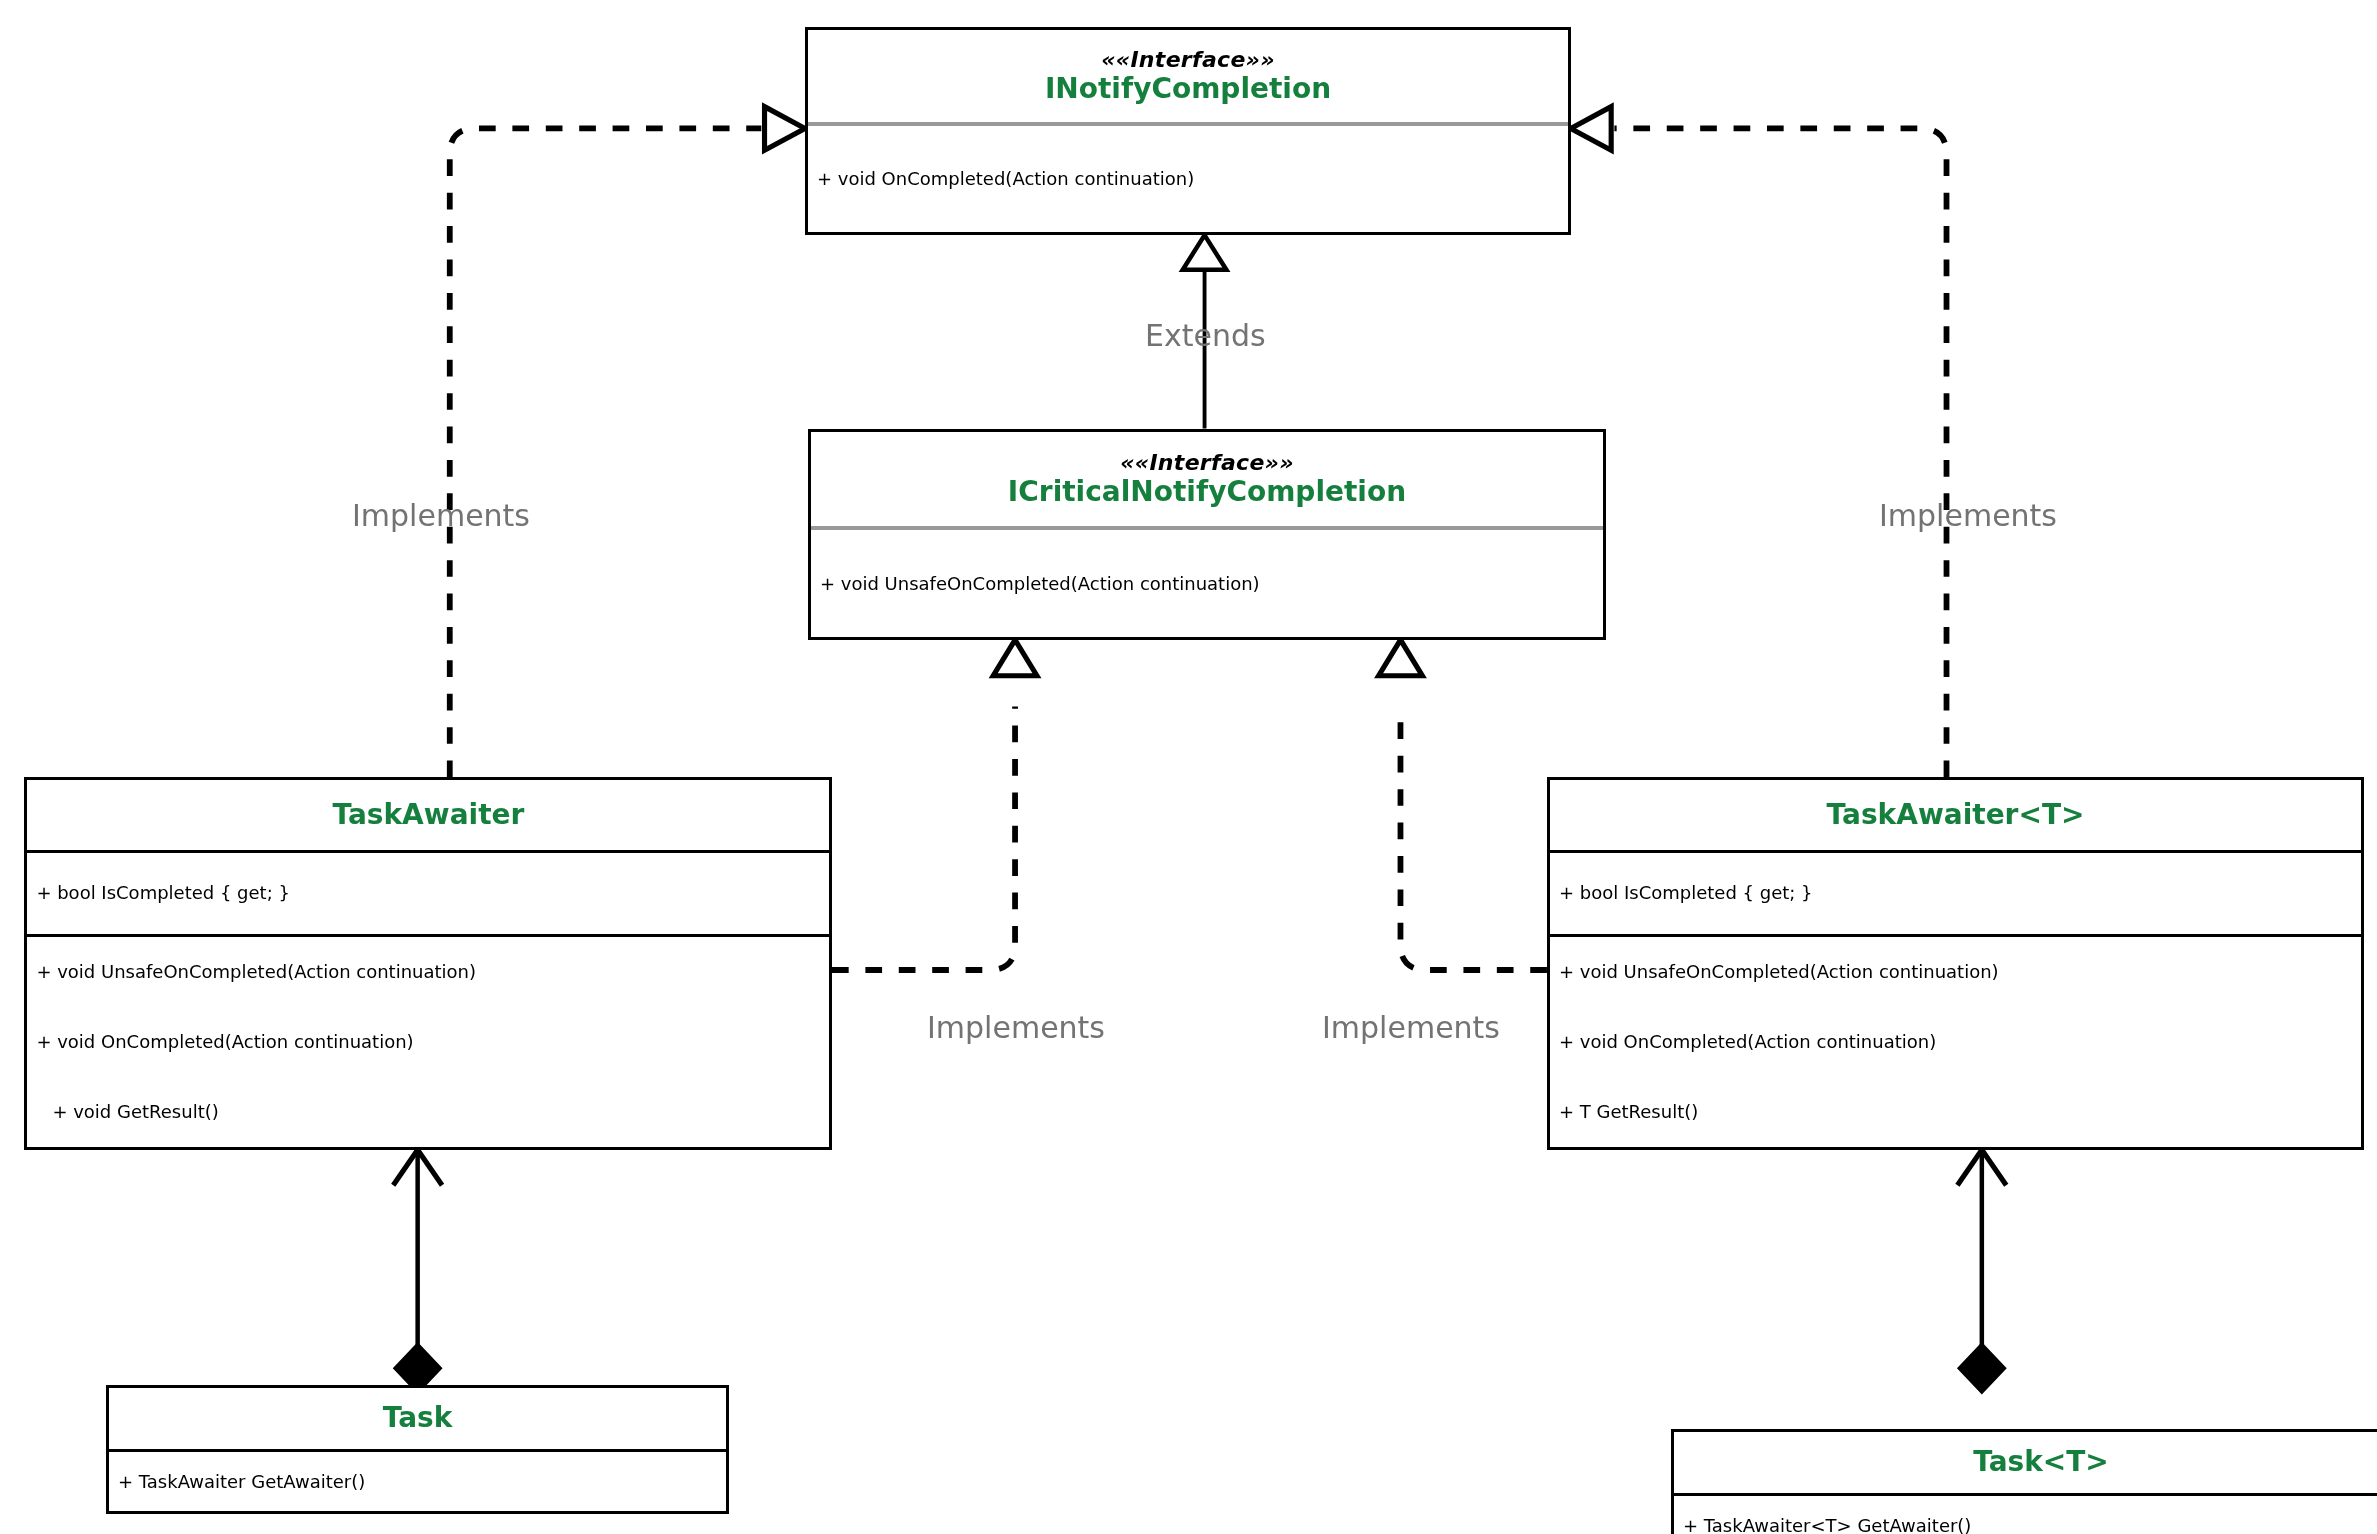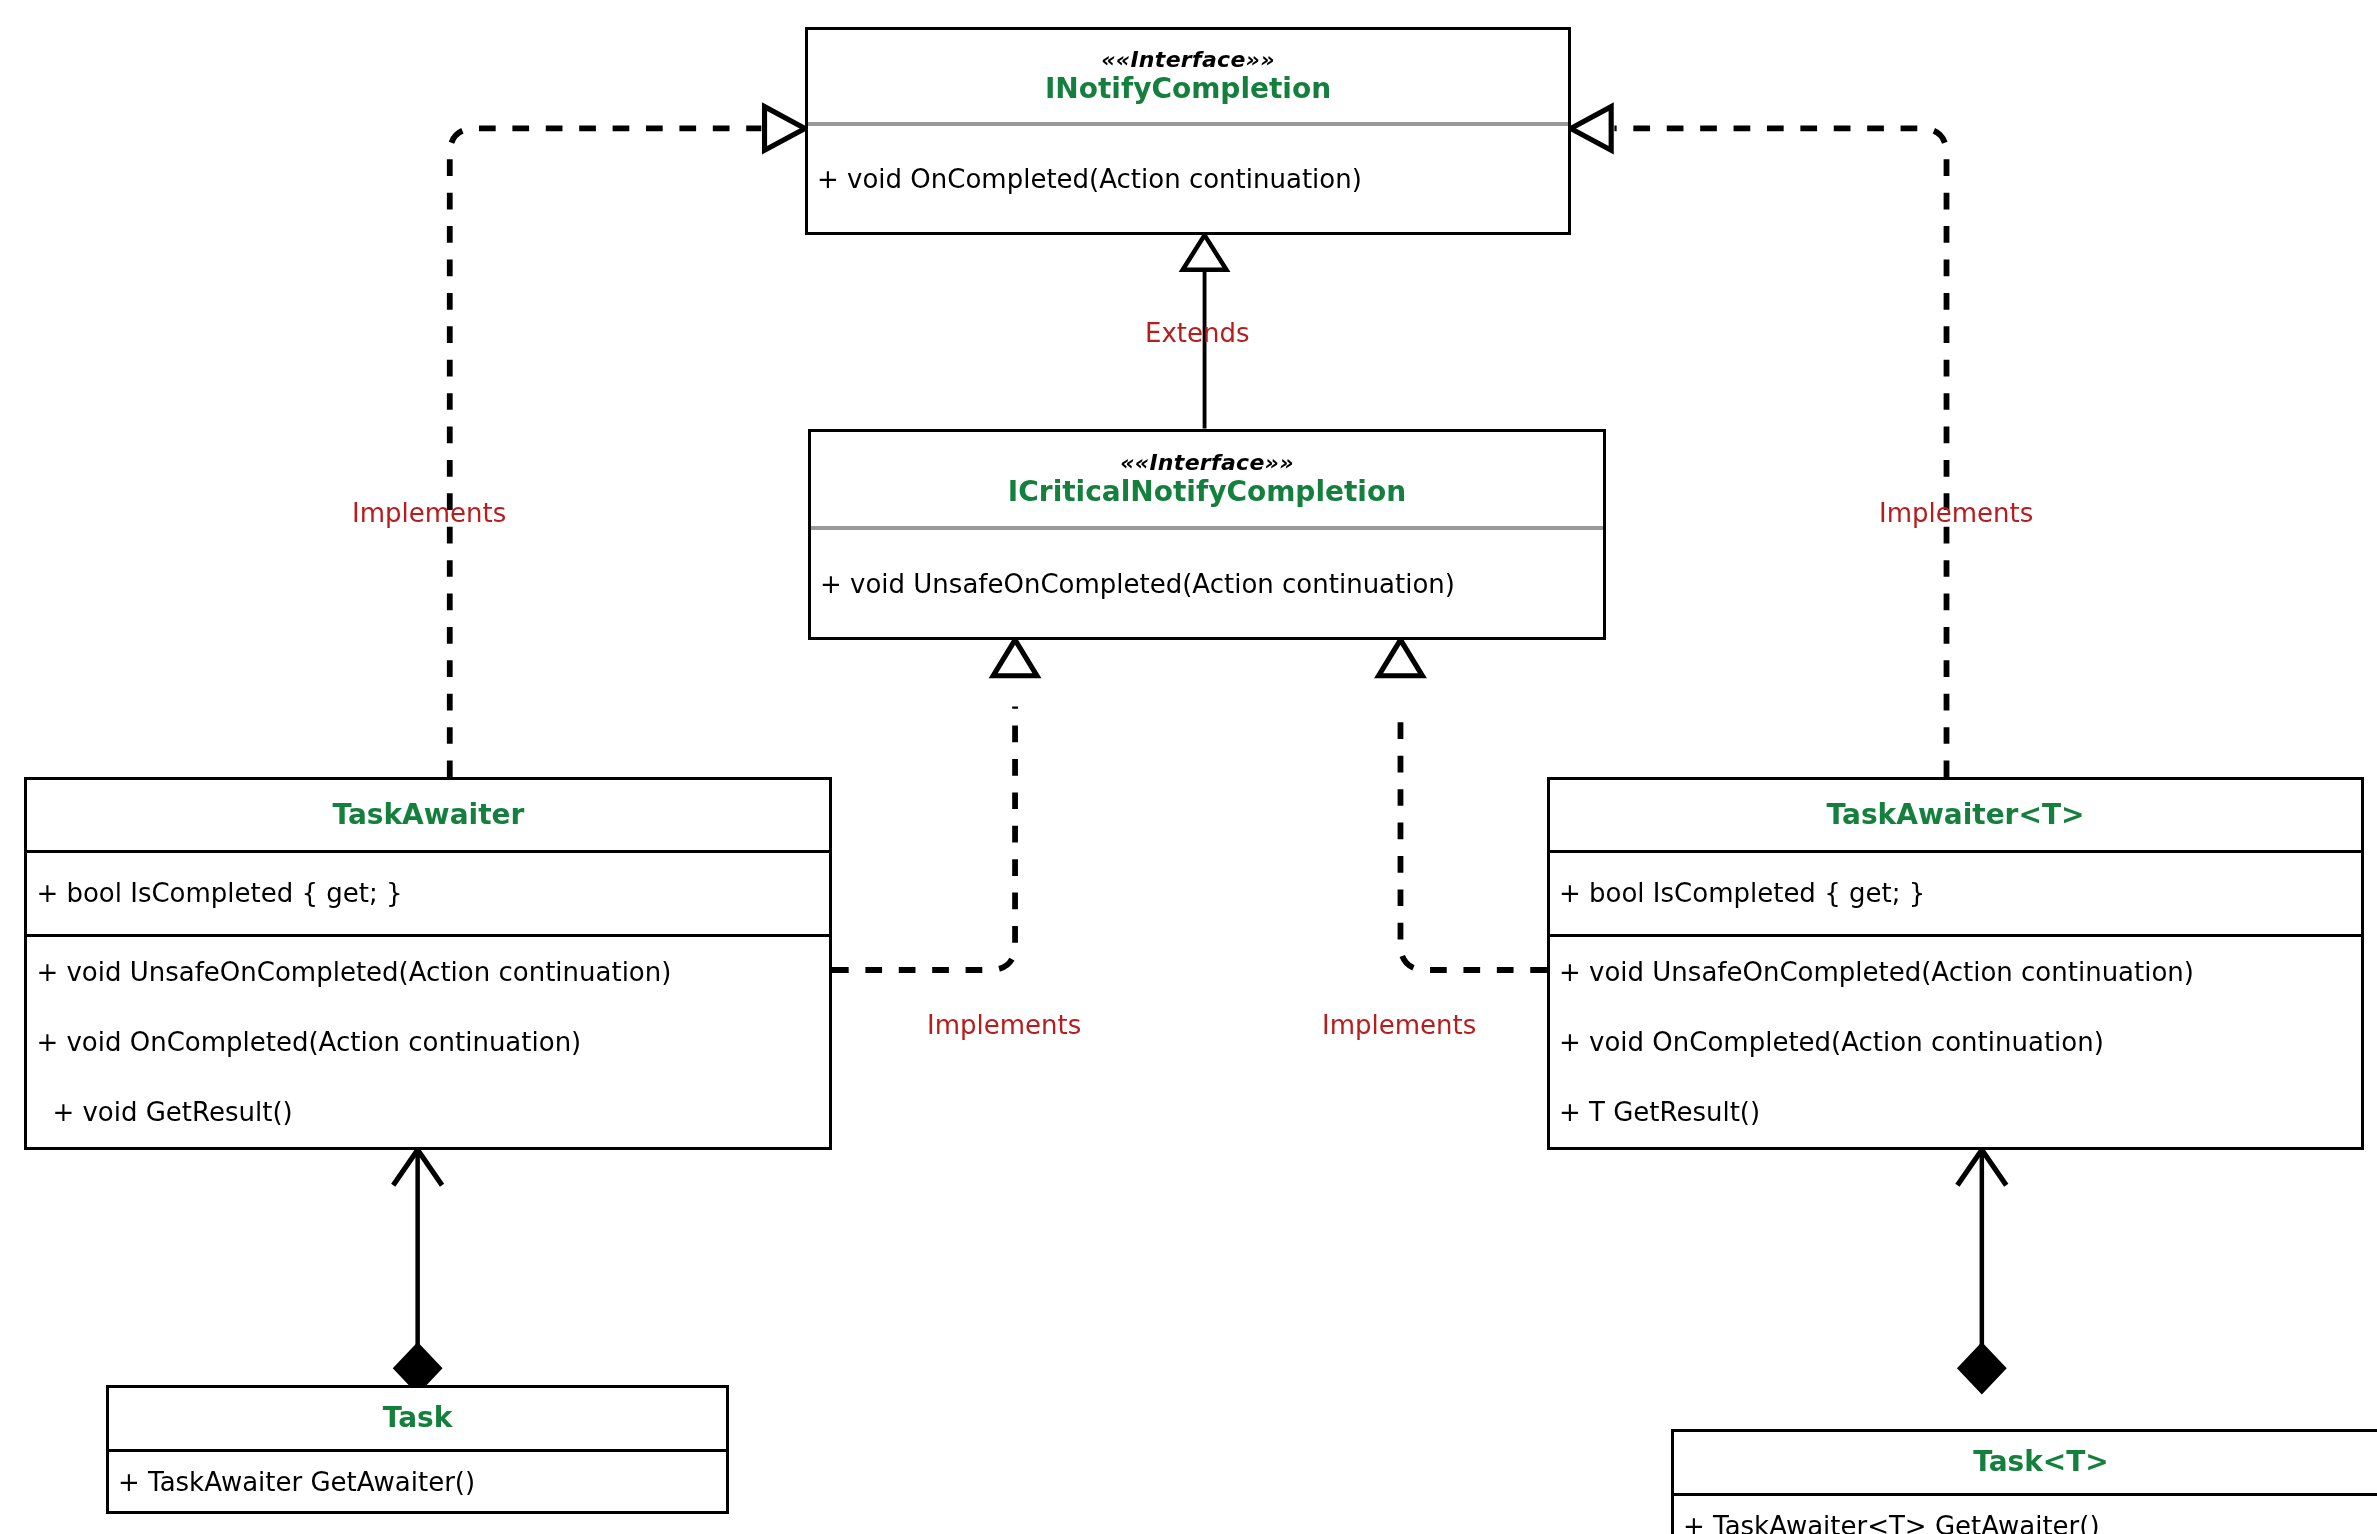--- a/index.html
+++ b/index.html
@@ -54,35 +54,35 @@
     line-height: 1.15;
     color: #000;
   }
   .cls-name {
     font-weight: bold;
     font-size: 28px;
     line-height: 1.15;
     color: #15803d;
   }
   .member {
-    font-size: 26px;
+    font-size: 18px;
     color: #000;
     padding-left: 9px;
     line-height: 1.25;
     white-space: nowrap;
   }
   .member-row {
     display: flex;
     align-items: center;
     height: 48px;
   }
   .edge-label {
     position: absolute;
-    font-size: 26px;
-    color: #b91c1c;
+    font-size: 30px;
+    color: #737373;
     white-space: nowrap;
     z-index: 6;
   }
 </style>
 </head>
 <body>
 
 <div id="canvas">
 
   <svg id="wires" viewBox="0 0 3700 2388" xmlns="http://www.w3.org/2000/svg">

